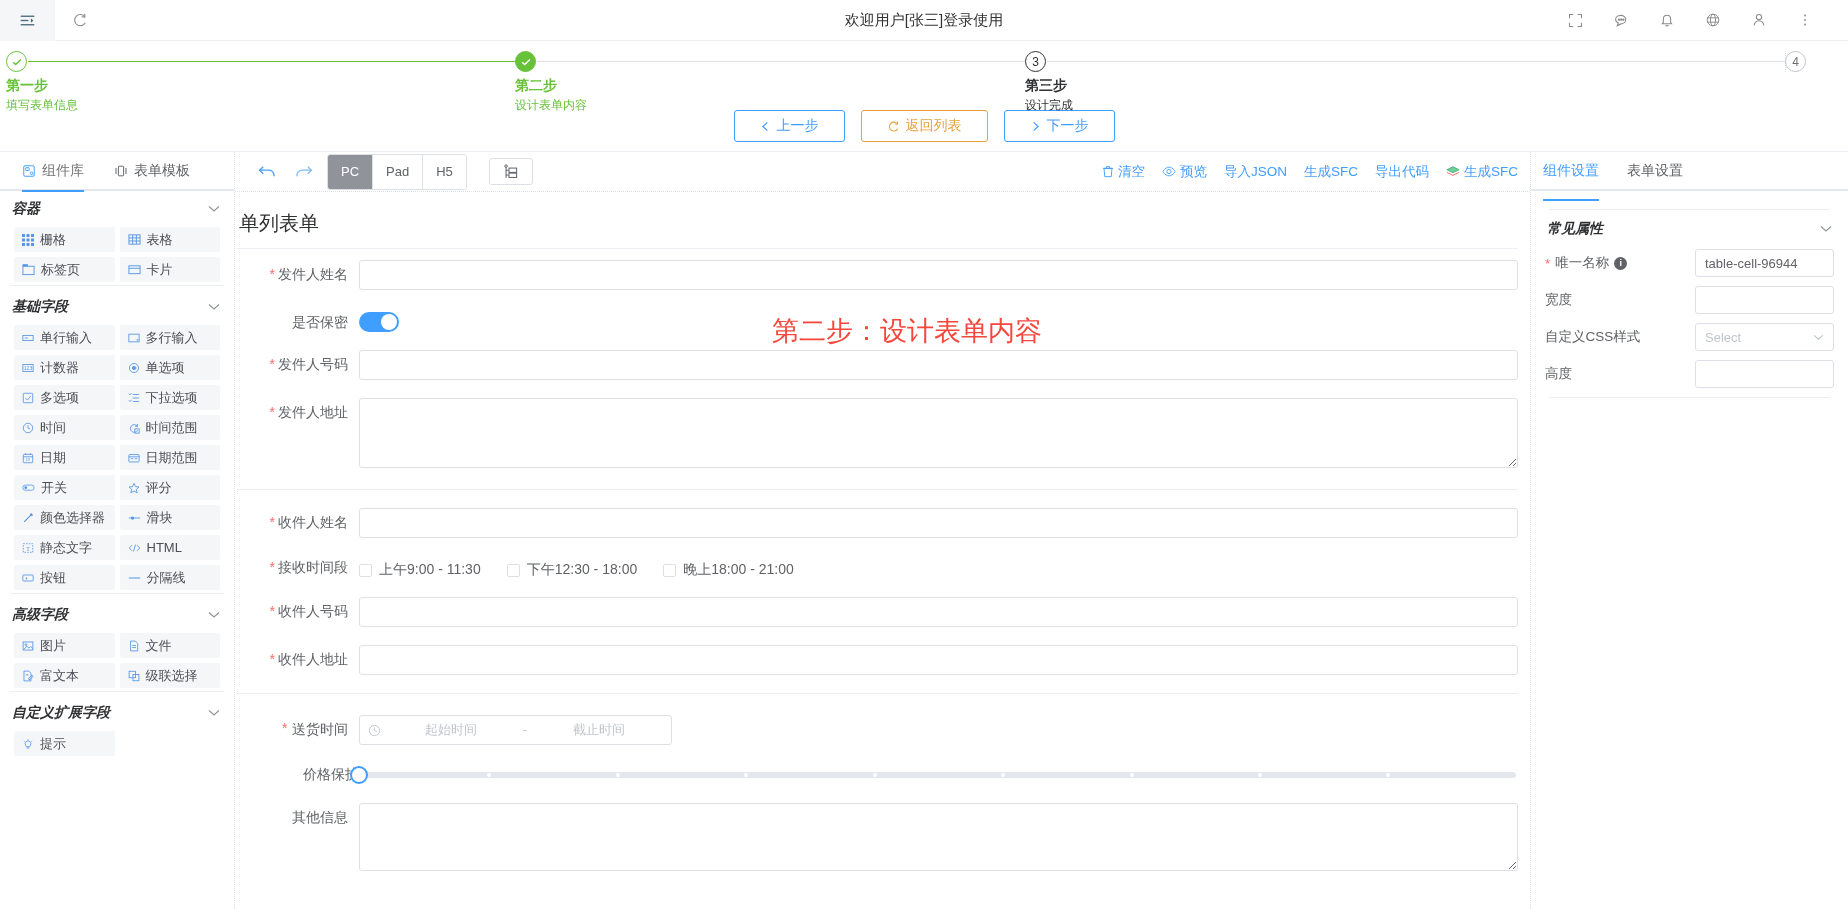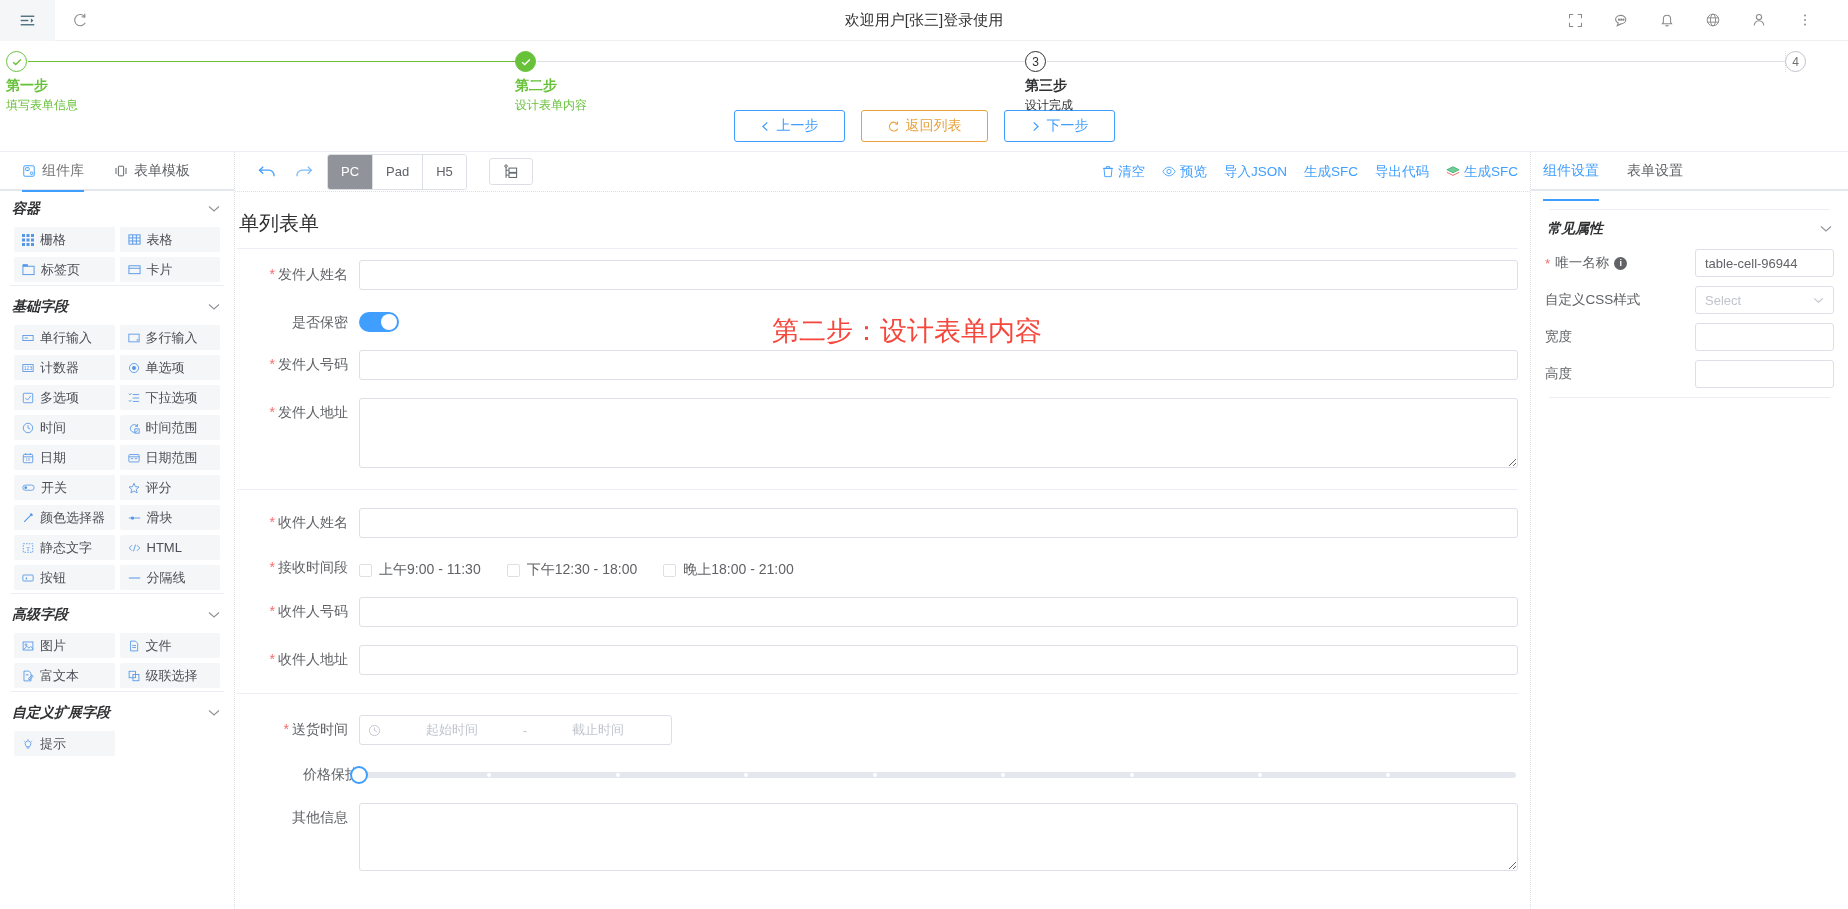--- a/index.html
+++ b/index.html
@@ -879,21 +879,21 @@
             <div class="fctl"><input class="inp" value="" style=""></div>
           </div>
 
           <div class="frow">
             <div class="flabel req">收件人地址</div>
             <div class="fctl"><input class="inp" value="" style=""></div>
           </div>
 
           <div class="sect-divider"></div>
 
-          <div class="frow" style="padding-top:12px;">
+          <div class="frow" style="padding-top:12px;font-family:Liberation Mono, monospace;">
             <div class="flabel req">送货时间</div>
             <div class="fctl">
               <div class="timerange">
                 <span>
                   <svg width="13" height="13" viewBox="0 0 14 14" fill="none" stroke="#c0c4cc" stroke-width="1">
                     <circle cx="7" cy="7" r="5.5"></circle>
                       <polyline points="7,3.9 7,7 9.5,8.3"></polyline>
                     </svg>
                   </span>
                 <span class="tr-ph">起始时间</span>
@@ -949,43 +949,43 @@
         <div class="plabel">
           <span style="color:#f56c6c;">*</span>
           <span>唯一名称</span>
           <span class="info-dot">i</span>
         </div>
         <div class="pctl"><input class="pinp" value="table-cell-96944" style=""></div>
       </div>
 
       <div class="prow">
         <div class="plabel">
+          <span>宽度</span>
+        </div>
+        <div class="pctl"><input class="pinp" value="" style=""></div>
+      </div>
+
+      <div class="prow">
+        <div class="plabel">
           <span>自定义CSS样式</span>
         </div>
         <div class="pctl">
           <div class="psel">
             <span>Select</span>
             <span>
               <svg width="11" height="7" viewBox="0 0 12 8" fill="none" stroke="#c0c4cc" stroke-width="1.2">
                 <polyline points="1,1.5 6,6 11,1.5"></polyline>
                 </svg>
               </span>
           </div>
         </div>
       </div>
 
       <div class="prow">
         <div class="plabel">
-          <span>宽度</span>
+          <span>高度</span>
         </div>
         <div class="pctl"><input class="pinp" value="" style=""></div>
       </div>
-
-      <div class="prow">
-        <div class="plabel">
-          <span>高度</span>
-        </div>
-        <div class="pctl"><input class="pinp" value="" style=""></div>
-      </div>
       <div class="right-sep"></div>
     </div>
   </div>
 </div>
 
 </body></html>

